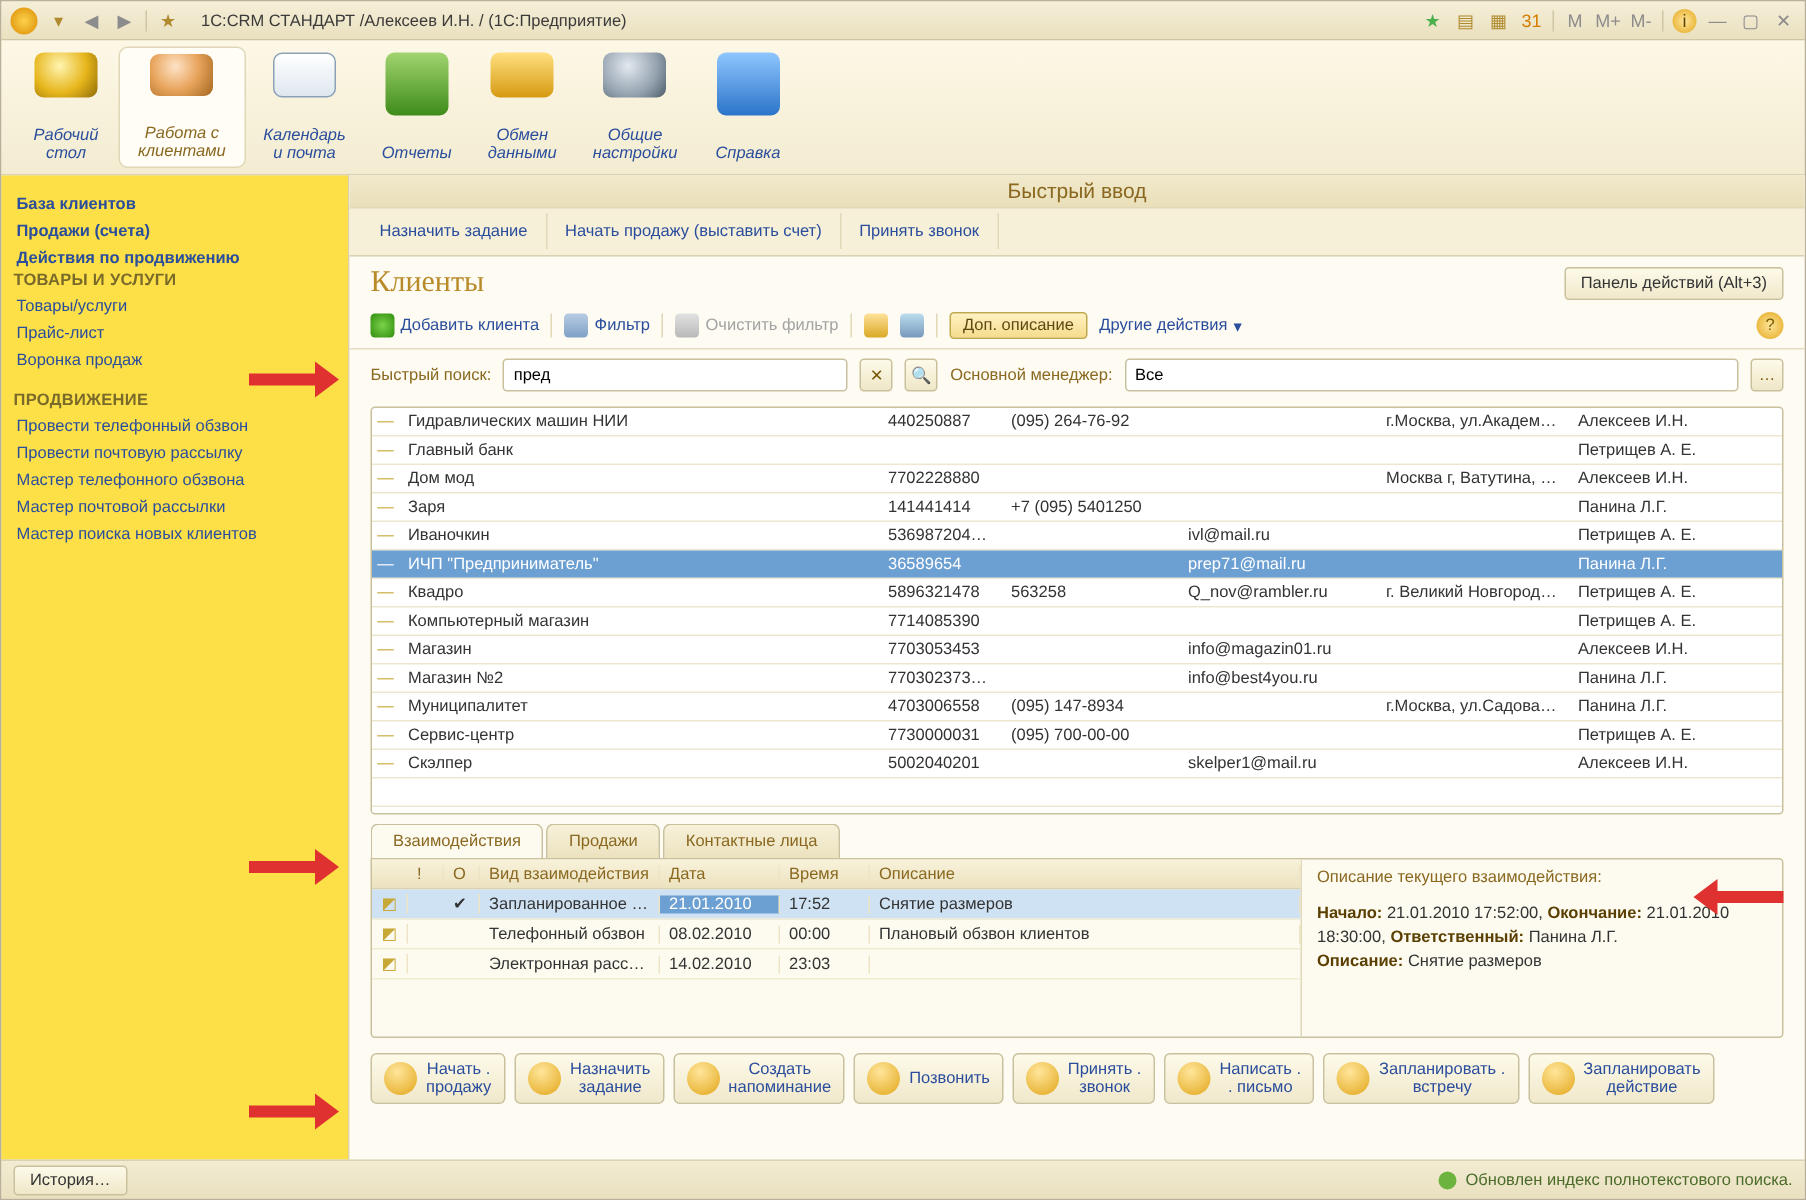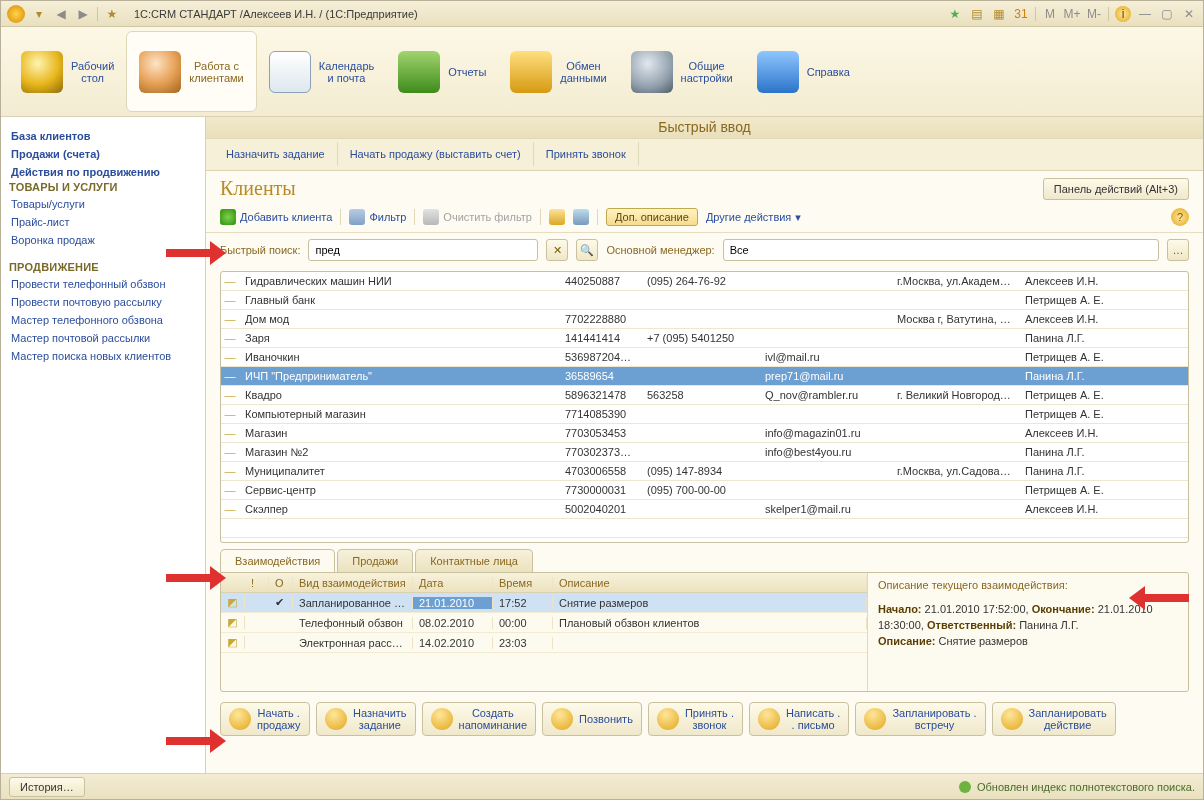--- a/index.html
+++ b/index.html
@@ -8,33 +8,33 @@
 
 .titlebar{height:26px;background:linear-gradient(#f6efd8,#e9e0bf);display:flex;align-items:center;padding:0 6px;border-bottom:1px solid #cfc6a6;font-size:11px;color:#3a3a3a;}
 .titlebar .t-left{display:flex;align-items:center;gap:6px;}
 .titlebar .t-title{margin-left:8px;}
 .titlebar .t-right{margin-left:auto;display:flex;align-items:center;gap:6px;}
 .tb-ico{width:16px;height:16px;display:inline-flex;align-items:center;justify-content:center;font-size:12px;color:#b08a2e;cursor:pointer;}
 .tb-ico.neutral{color:#8c8c8c;}
 .tb-divider{width:1px;height:14px;background:#cfc6a6;}
 
 .maintoolbar{height:90px;background:linear-gradient(#fdf8e6,#f3ecd2);display:flex;align-items:stretch;border-bottom:1px solid #d9d1b2;padding:4px 8px;gap:0;}
-.bigbtn{display:flex;flex-direction:row;align-items:center;justify-content:center;padding:4px 12px;border-radius:6px;cursor:pointer;color:#2a4d9c;font-size:11px;text-align:center;line-height:12px;gap:8px;min-width:70px;}
+.bigbtn{display:flex;flex-direction:column;align-items:center;justify-content:center;padding:4px 12px;border-radius:6px;cursor:pointer;color:#2a4d9c;font-size:11px;text-align:center;line-height:12px;gap:19px;min-width:70px;font-style:italic;}
 .bigbtn .i{width:42px;height:42px;border-radius:6px;}
 .bigbtn.active{background:#fffdf6;border:1px solid #dfd7b8;color:#8a6820;}
 .lamp{background:radial-gradient(circle at 40% 30%,#fff4b0,#e6b51a 55%,#8e6a09);}
 .people{background:radial-gradient(circle at 40% 30%,#fde3c7,#e8a35a 50%,#a2651d);}
 .calendar{background:linear-gradient(#fff,#dee7ef);border:1px solid #8aa1b8;}
 .folder{background:linear-gradient(#a1d46f,#3e8b1a);}
 .dbx{background:linear-gradient(#ffdf7f,#d69a12);}
 .gear{background:radial-gradient(circle at 40% 30%,#e2e8ef,#93a1ae 60%,#4e5b68);}
 .info{background:linear-gradient(#8fc6ff,#2b74c9);}
 
 .body{flex:1;display:flex;min-height:0;}
-.sidebar{width:205px;background:#ffffff;border-right:1px solid #d9d1b2;padding:10px 8px;overflow:hidden;}
+.sidebar{width:232px;background:#fde047;border-right:1px solid #d9d1b2;padding:10px 8px;overflow:hidden;}
 .sidebar a{display:block;padding:3px 2px;color:#2a4d9c;text-decoration:none;cursor:pointer;}
 .sidebar a.bold{font-weight:bold;}
 .sidebar .section{margin-top:12px;margin-bottom:2px;color:#7a6a2a;font-weight:bold;letter-spacing:.2px;}
 .sidebar .first{margin-top:0;}
 .content{flex:1;display:flex;flex-direction:column;min-width:0;background:#fdfbf2;}
 
 .quickbar{height:54px;display:flex;flex-direction:column;background:#f6f0d9;border-bottom:1px solid #d9d1b2;}
 .quickbar .qb-title{height:22px;display:flex;align-items:center;justify-content:center;background:linear-gradient(#f1e9cb,#e9dfba);color:#8a6820;border-bottom:1px solid #e0d8b7;font-size:14px;}
 .quickbar .qb-links{height:32px;display:flex;align-items:center;gap:0;padding:0 8px;}
 .qb-links a{color:#2a4d9c;padding:6px 12px;border-right:1px solid #e0d8b7;cursor:pointer;}

